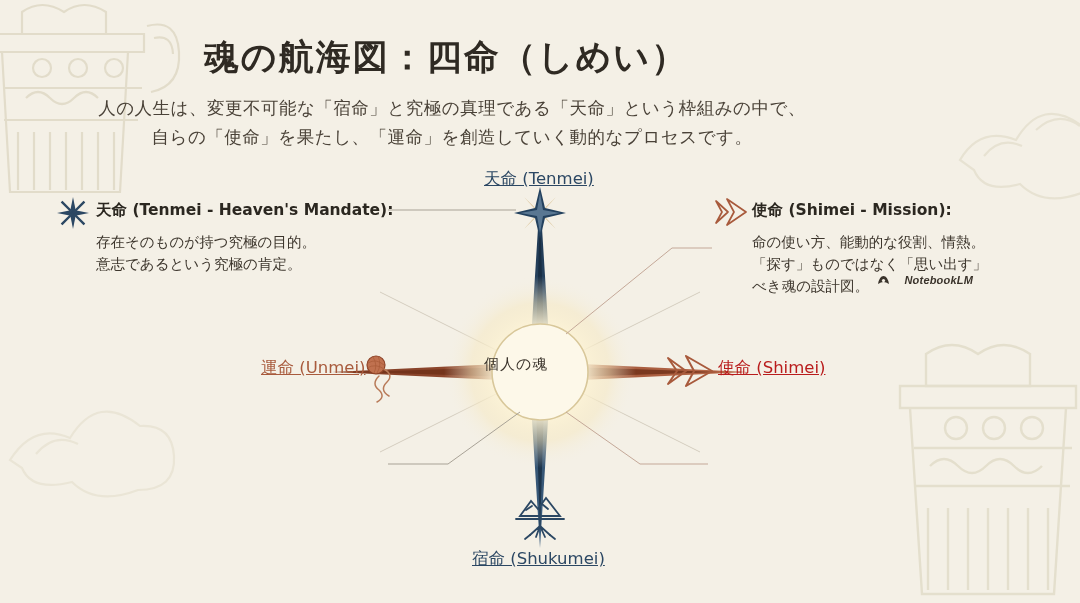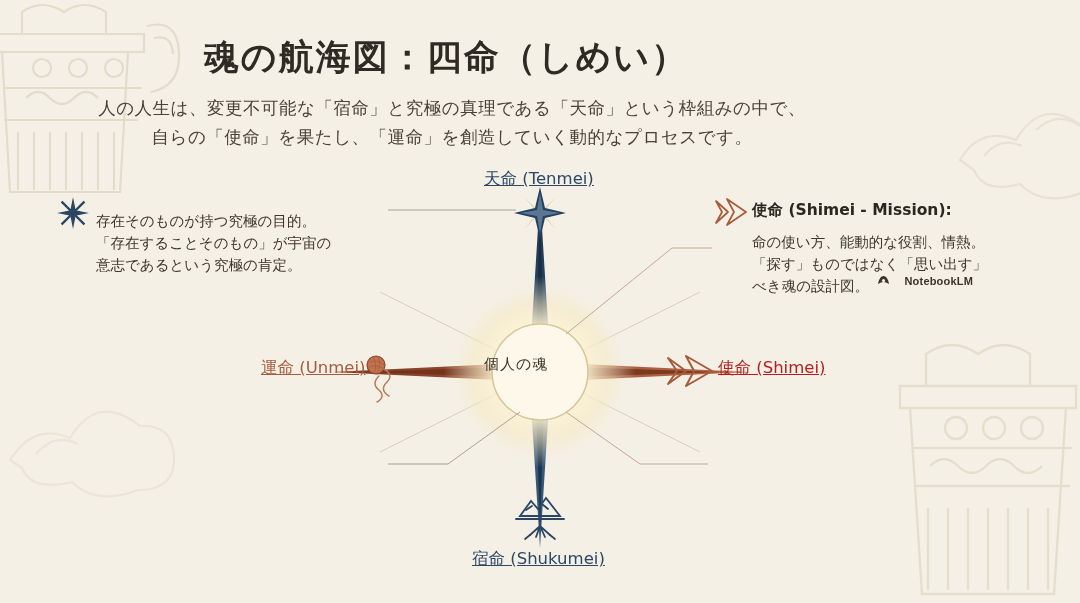--- a/index.html
+++ b/index.html
@@ -65,21 +65,21 @@
   .blk-tl { left:96px; top:200px; }
   .blk-tr { left:752px; top:200px; }
 
   .blk-icon { position:absolute; z-index:6; }
   .ico-tl { left:56px; top:196px; }
   .ico-tr { left:714px; top:198px; }
 
   
   .watermark {
     position:absolute; right:14px; bottom:10px; z-index:8;
-    display:flex; align-items:center; gap:14px;
+    display:flex; align-items:flex-start; gap:14px;font-style:italic;
   }
   .watermark .wm-text {
     font-family:"Liberation Sans", sans-serif;
     font-size:11px; font-weight:700; color:#3a332b; letter-spacing:0.2px;
   }
 </style>
 </head>
 <body>
 
 <div class="bg-deco">
@@ -233,23 +233,23 @@
       <path d="M33 17 L20.5 19.5 L17 17 L20.5 14.5 Z"></path>
   </g>
   <g fill="#44637f">
     <path d="M5.6 5.6 L15 15 L17 17 L15 15 Z" stroke="#2b4763" stroke-width="2.4"></path>
     <path d="M28.4 28.4 L19 19 L17 17 L19 19 Z" stroke="#2b4763" stroke-width="2.4"></path>
     <path d="M28.4 5.6 L19 15 L17 17 L19 15 Z" stroke="#2b4763" stroke-width="2.4"></path>
     <path d="M5.6 28.4 L15 19 L17 17 L15 19 Z" stroke="#2b4763" stroke-width="2.4"></path>
   </g>
 </svg>
 <div class="block blk-tl">
+  <div class="bhead">天命 (Tenmei - Heaven's Mandate):</div>
   <div class="bbody">
     <div class="bline">存在そのものが持つ究極の目的。</div>
-    <div class="bline">「存在することそのもの」が宇宙の</div>
     <div class="bline">意志であるという究極の肯定。</div>
   </div>
 </div>
 
 <svg class="blk-icon ico-tr" width="34" height="28" viewBox="0 0 34 28">
   <g stroke="#a85a3c" stroke-width="1.7" fill="none" stroke-linejoin="round">
     <path d="M2 3 L14 14 L2 25 L8 14 Z"></path>
     <path d="M13 1 L32 14 L13 27 L20 14 Z"></path>
   </g>
 </svg>

